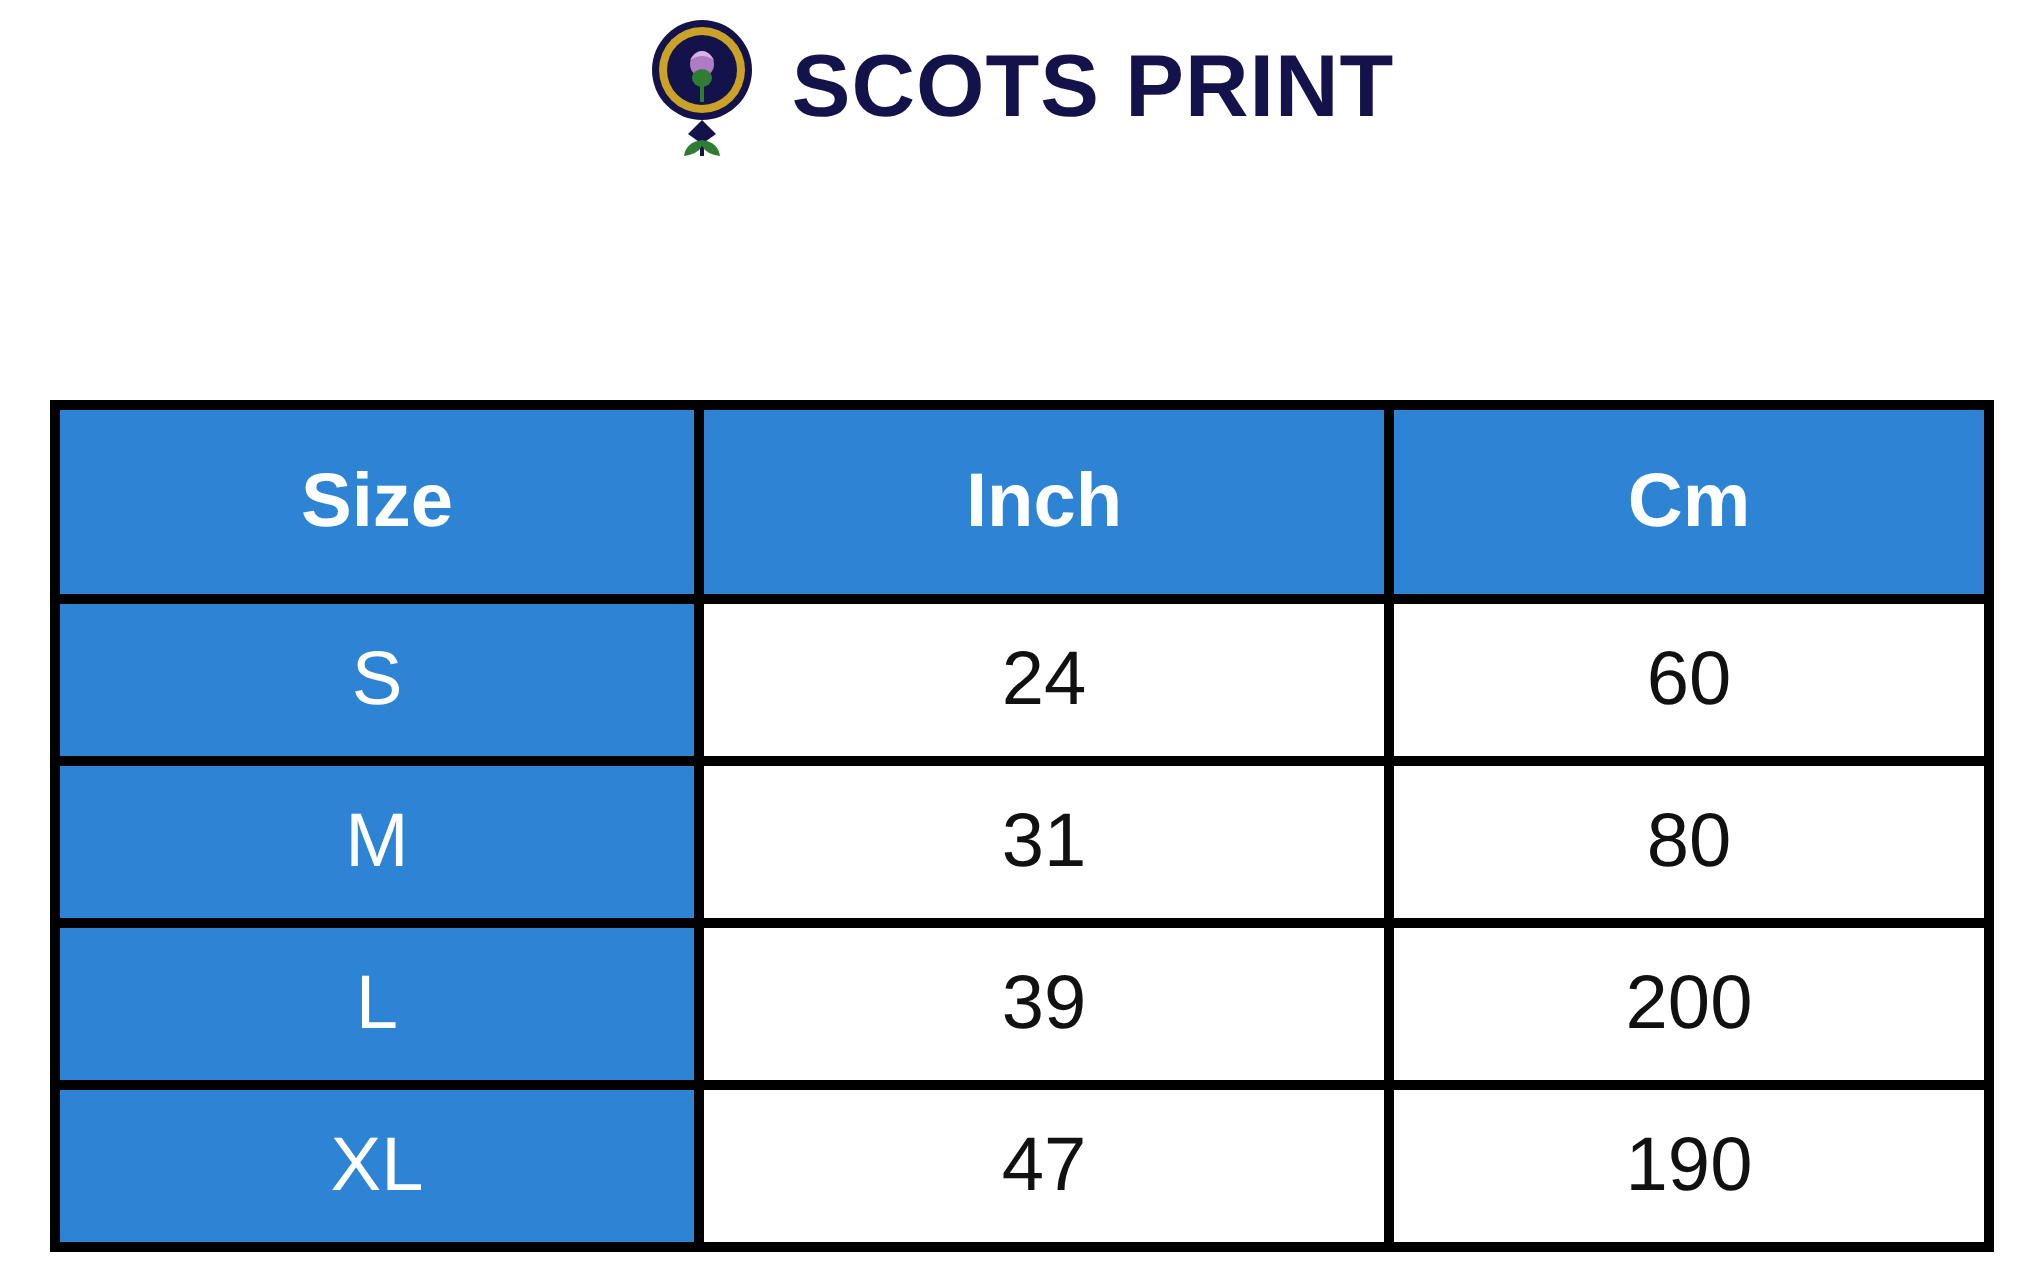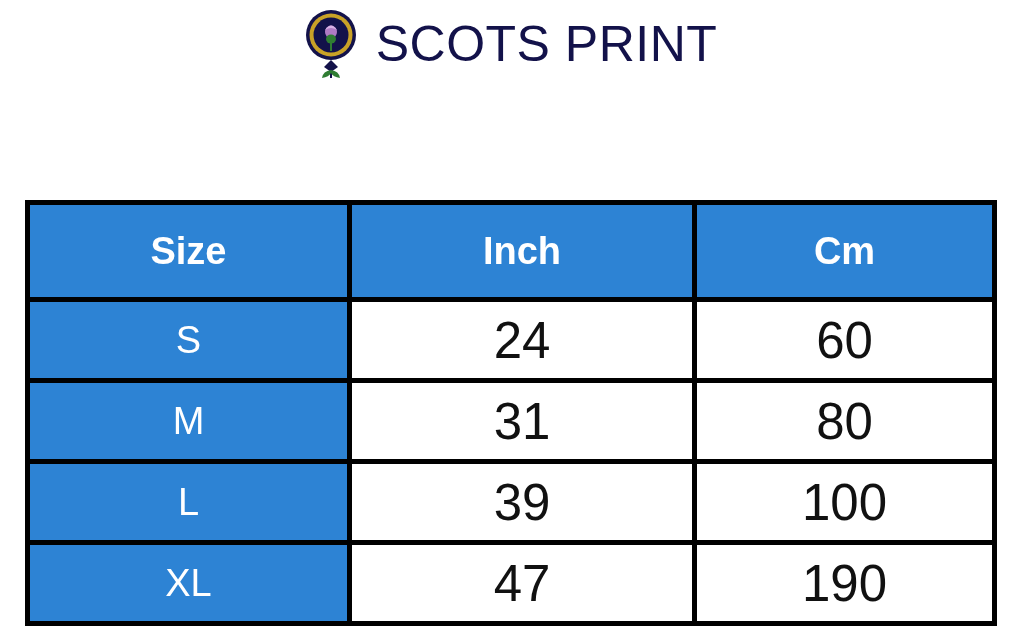--- a/index.html
+++ b/index.html
@@ -30,22 +30,22 @@
     height: 74px;
     box-sizing: border-box;
   }
   .brand-logo {
     width: 62px;
     height: 72px;
     display: block;
   }
   .brand-name {
     font-family: "Liberation Sans", sans-serif;
-    font-size: 50px;
-    font-weight: normal;
+    font-size: 44px;
+    font-weight: bold;
     letter-spacing: 0.5px;
     color: #13124a;
     line-height: 1;
     white-space: nowrap;
   }
 
   
   .chart-title {
     text-align: center;
     font-family: "Liberation Sans", sans-serif;
@@ -92,21 +92,21 @@
   }
   table.size-chart td.size-cell {
     background: #2d83d4;
     color: #ffffff;
     font-size: 38px;
     font-weight: normal;
   }
   table.size-chart td.val-cell {
     background: #ffffff;
     color: #111111;
-    font-size: 51px;
+    font-size: 38px;
     font-weight: normal;
   }
 </style>
 </head>
 <body>
 
 <div class="page">
 
   <div class="brand">
     <span class="brand-logo-wrap">
@@ -155,21 +155,21 @@
           <td class="val-cell">60</td>
         </tr>
         <tr>
           <td class="size-cell">M</td>
           <td class="val-cell">31</td>
           <td class="val-cell">80</td>
         </tr>
         <tr>
           <td class="size-cell">L</td>
           <td class="val-cell">39</td>
-          <td class="val-cell">100</td>
+          <td class="val-cell">200</td>
         </tr>
         <tr>
           <td class="size-cell">XL</td>
           <td class="val-cell">47</td>
           <td class="val-cell">190</td>
         </tr>
       </tbody>
     </table>
   </div>
 

